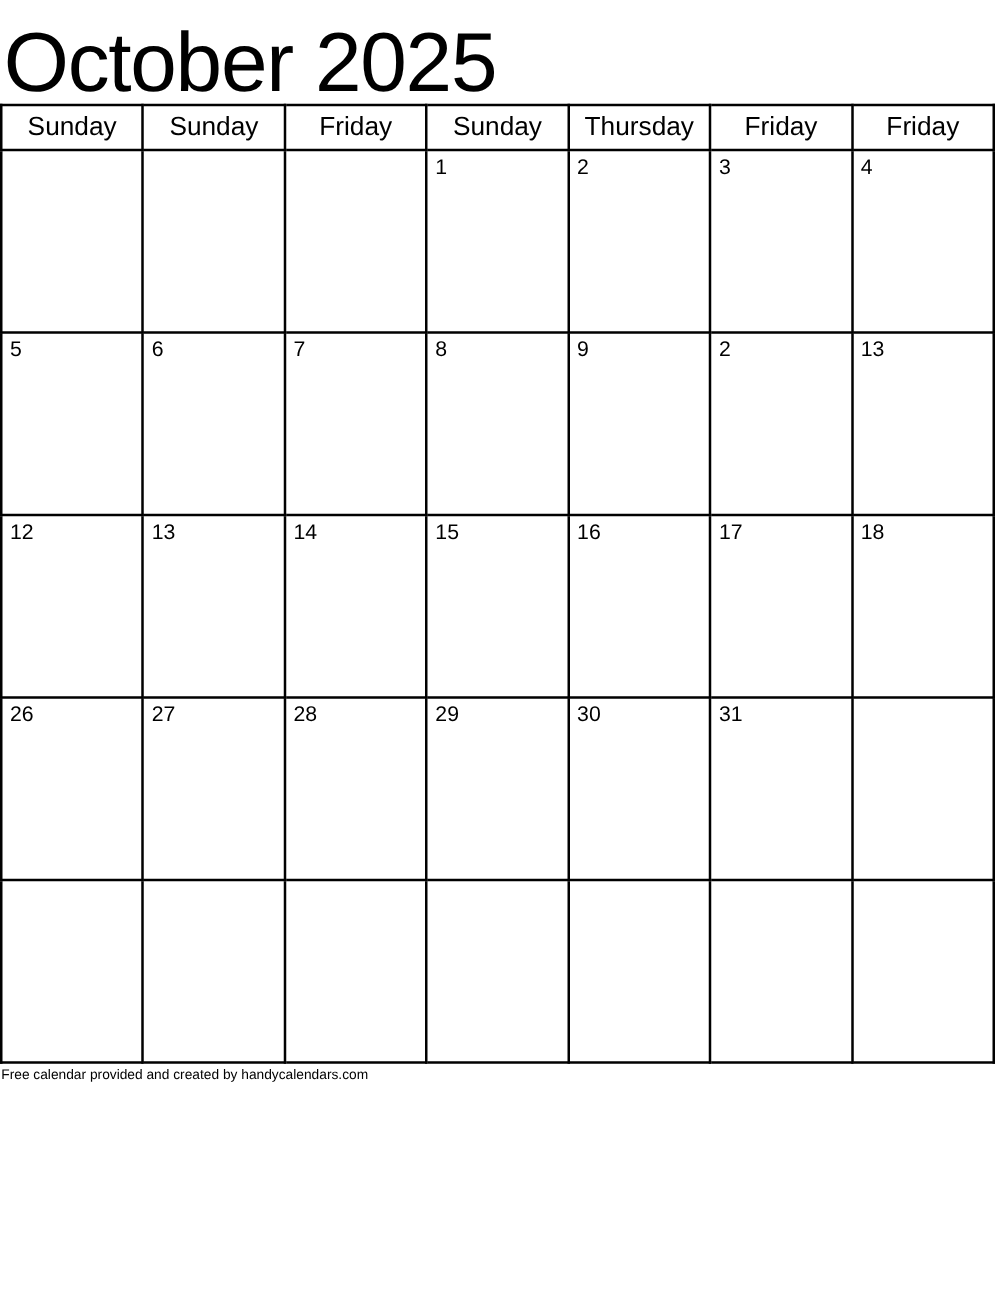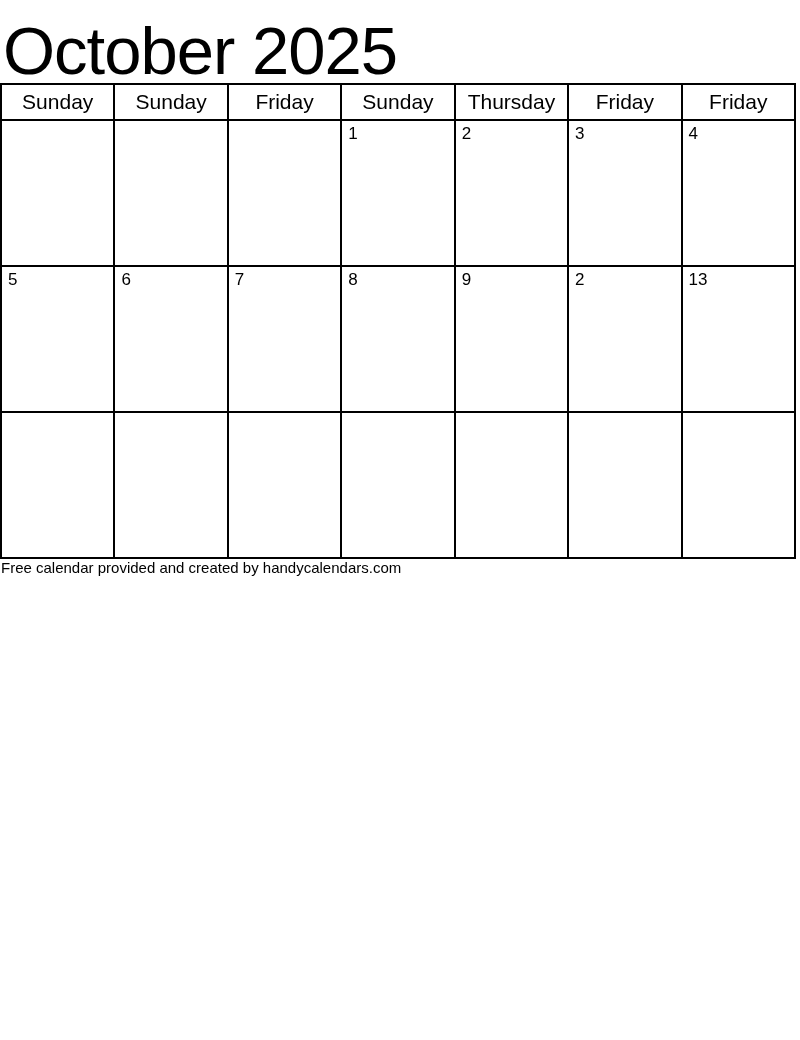--- a/index.html
+++ b/index.html
@@ -53,21 +53,21 @@
     text-align: left;
     padding: 3px 0 0 6px;
   }
   .calendar td .day-num {
     font-size: 17px;
     line-height: 20px;
     display: inline-block;
   }
   .footer-note {
     margin: 2px 0 0 1px;
-    font-size: 15px;
+    font-size: 11px;
     line-height: 14px;
     color: #000000;
   }
 </style>
 </head>
 <body>
 
 <div class="page">
 
   <h1 class="month-title">October 2025</h1>
@@ -97,20 +97,38 @@
       <tr>
         <td><span class="day-num">5</span></td>
         <td><span class="day-num">6</span></td>
         <td><span class="day-num">7</span></td>
         <td><span class="day-num">8</span></td>
         <td><span class="day-num">9</span></td>
         <td><span class="day-num">2</span></td>
         <td><span class="day-num">13</span></td>
       </tr>
       <tr>
+        <td><span class="day-num">12</span></td>
+        <td><span class="day-num">13</span></td>
+        <td><span class="day-num">14</span></td>
+        <td><span class="day-num">15</span></td>
+        <td><span class="day-num">16</span></td>
+        <td><span class="day-num">17</span></td>
+        <td><span class="day-num">18</span></td>
+      </tr>
+      <tr>
+        <td><span class="day-num">26</span></td>
+        <td><span class="day-num">27</span></td>
+        <td><span class="day-num">28</span></td>
+        <td><span class="day-num">29</span></td>
+        <td><span class="day-num">30</span></td>
+        <td><span class="day-num">31</span></td>
+        <td><span class="day-num"></span></td>
+      </tr>
+      <tr>
         <td><span class="day-num"></span></td>
         <td><span class="day-num"></span></td>
         <td><span class="day-num"></span></td>
         <td><span class="day-num"></span></td>
         <td><span class="day-num"></span></td>
         <td><span class="day-num"></span></td>
         <td><span class="day-num"></span></td>
       </tr>
     </tbody>
   </table>

